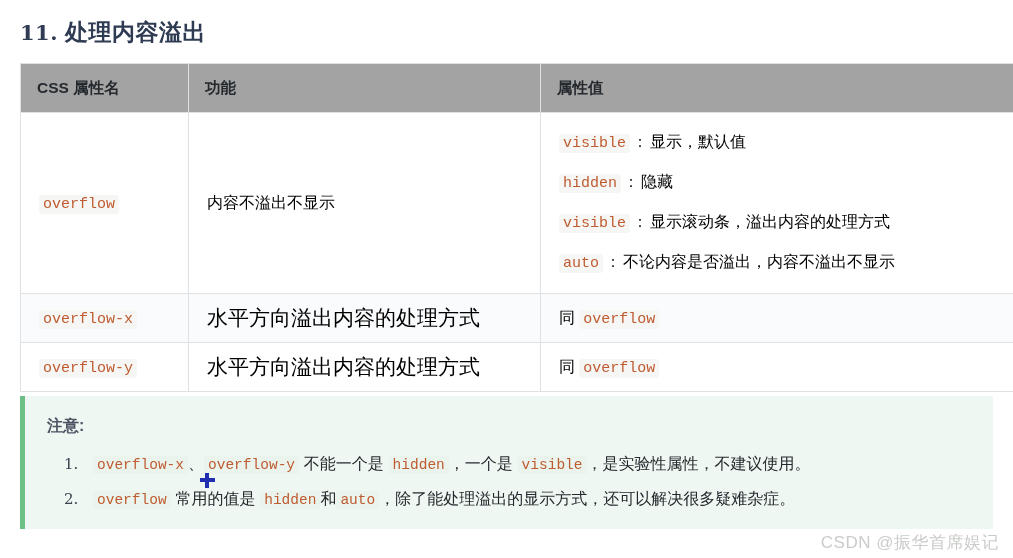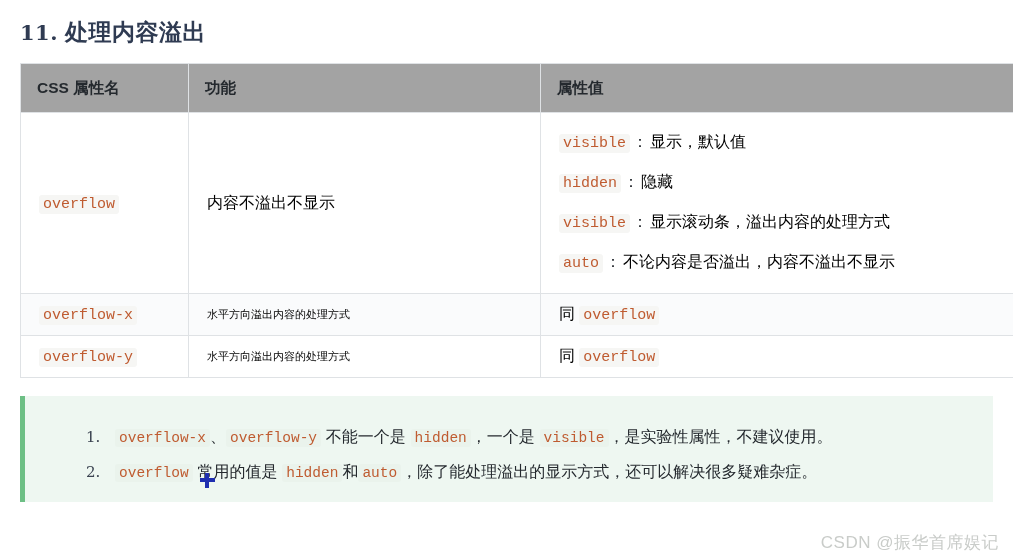--- a/index.html
+++ b/index.html
@@ -101,42 +101,42 @@
     color: #24292e;
     white-space: nowrap;
   }
   .valuelist .vline .sep {
     padding: 0 2px;
   }
   .cn {
     font-size: 16px;
     color: #000000;
   }
-  .cn-sm { font-size: 11px; }
+  .cn-sm { font-size: 21px; }
 
   
   .note {
     position: absolute;
     left: 20px;
     top: 396px;
     width: 973px;
     background: #eef7f1;
     border-left: 5px solid #6dbf85;
     box-sizing: border-box;
     padding: 14px 0 10px 0;
   }
   .note-title {
     font-size: 16px;
     font-weight: bold;
     color: #4c5564;
     margin: 6px 0 4px 22px;
   }
   ol.note-list {
     margin: 10px 0 2px 0;
-    padding-left: 80px;
+    padding-left: 58px;
     list-style: decimal;
   }
   ol.note-list li {
     font-family: "DejaVu Serif", "Liberation Serif", serif;
     font-size: 15px;
     color: #3a4250;
     line-height: 34px;
     padding-left: 10px;
   }
   ol.note-list li .txt {
@@ -249,20 +249,21 @@
             <span class="cn">同</span>
             <code class="chip lg">overflow</code>
           </td>
         </tr>
 
       </tbody>
     </table>
   </div>
 
   <div class="note">
+    <div class="note-title">注意:</div>
     <ol class="note-list">
       <li>
         <code class="chip">overflow-x</code><span class="txt">、</span><code class="chip">overflow-y</code> <span class="txt">不能一个是</span> <code class="chip">hidden</code><span class="txt">，一个是</span> <code class="chip">visible</code><span class="txt">，是实验性属性，不建议使用。</span>
       </li>
       <li>
         <code class="chip">overflow</code> <span class="txt">常用的值是</span> <code class="chip">hidden</code><span class="txt">和</span><code class="chip">auto</code><span class="txt">，除了能处理溢出的显示方式，还可以解决很多疑难杂症。</span>
       </li>
     </ol>
   </div>
 

